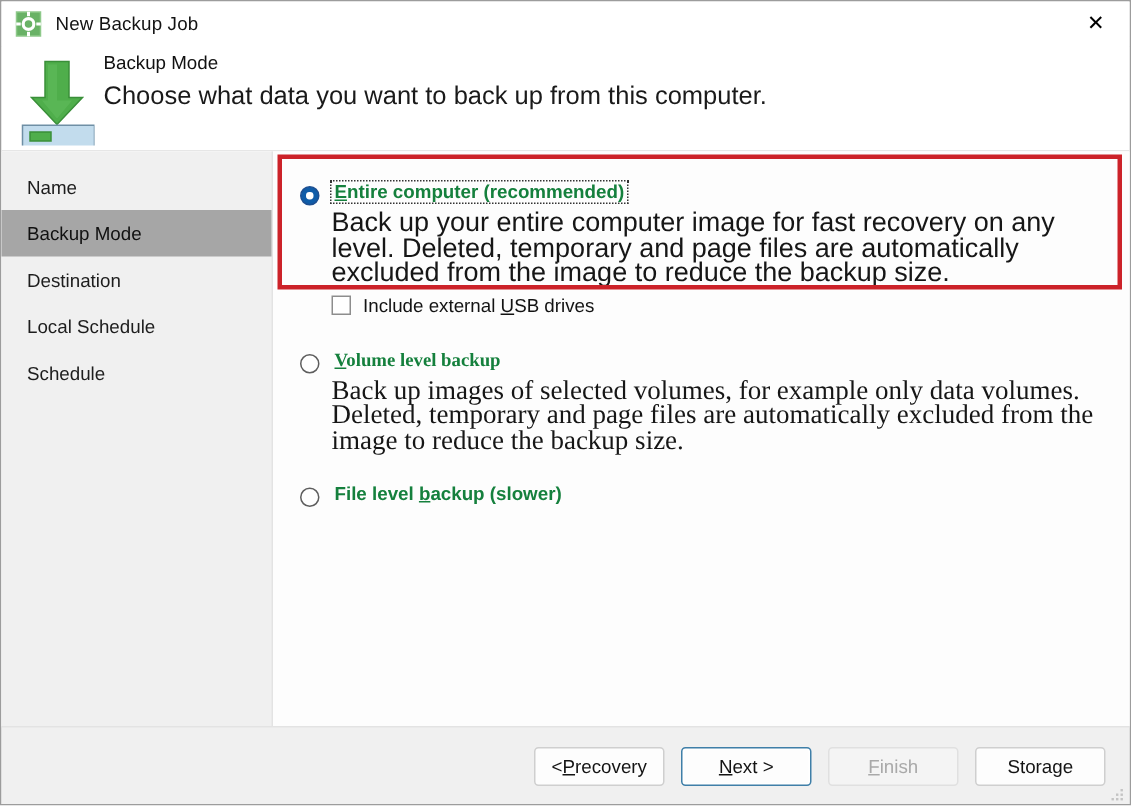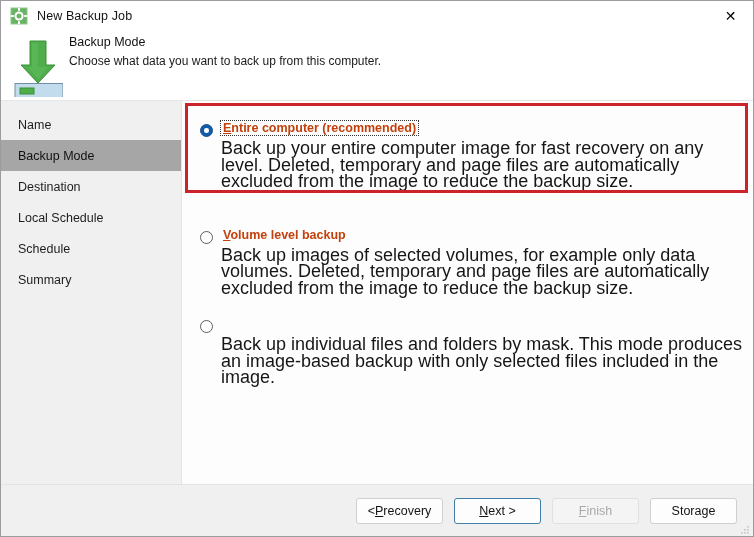--- a/index.html
+++ b/index.html
@@ -80,21 +80,21 @@
   #header-text {
     margin-left: 68px;
     padding-top: 4px;
   }
   #header-title {
     font-size: 12.5px;
     color: #111;
     margin-bottom: 5px;
   }
   #header-sub {
-    font-size: 12px;
+    font-size: 17px;
     color: #1a1a1a;
   }
   #header-sep {
     position: absolute;
     left: 0; right: 0; bottom: 0;
     height: 1px;
     background: #e6e6e6;
   }
 
   
@@ -161,21 +161,21 @@
     content: "";
     position: absolute;
     left: 3.2px; top: 3.2px;
     width: 4.6px; height: 4.6px;
     border-radius: 50%;
     background: #ffffff;
   }
   .opt-label {
     font-size: 12.5px;
     font-weight: bold;
-    color: #c2410c;
+    color: #15803d;
     line-height: 14px;
     padding: 0 2px;
     position: relative;
     top: -1px;
     cursor: default;
   }
   .opt-label.focused {
     outline: 1px dotted #333;
     outline-offset: 0px;
   }
@@ -318,48 +318,49 @@
       </div>
       <div class="side-item">
         <span>Destination</span>
       </div>
       <div class="side-item">
         <span>Local Schedule</span>
       </div>
       <div class="side-item">
         <span>Schedule</span>
       </div>
-      <div class="side-item">
-        <span>Summary</span>
-      </div>
     </div>
 
     <div id="main">
 
       <div class="option-block" style="margin-top:11px;">
         <div class="opt-row">
           <div class="radio checked"></div>
           <div class="opt-label focused"><u>E</u><span>ntire computer (recommended)</span></div>
         </div>
         <div class="opt-desc">Back up your entire computer image for fast recovery on any level. Deleted, temporary and page files are automatically excluded from the image to reduce the backup size.</div>
-      </div>
-
-      <div class="option-block" style="margin-top:39px;">
+        <div class="checkbox-row">
+          <div class="checkbox"></div>
+          <div class="checkbox-label"><span>Include external </span><u>U</u><span>SB drives</span></div>
+        </div>
+      </div>
+
+      <div class="option-block" style="margin-top:23px;font-family:Liberation Serif, serif;">
         <div class="opt-row">
           <div class="radio"></div>
           <div class="opt-label"><u>V</u><span>olume level backup</span></div>
         </div>
         <div class="opt-desc">Back up images of selected volumes, for example only data volumes. Deleted, temporary and page files are automatically excluded from the image to reduce the backup size.</div>
       </div>
 
       <div class="option-block" style="margin-top:22px;">
         <div class="opt-row">
           <div class="radio"></div>
+          <div class="opt-label"><span>File level </span><u>b</u><span>ackup (slower)</span></div>
         </div>
-        <div class="opt-desc">Back up individual files and folders by mask. This mode produces an image-based backup with only selected files included in the image.</div>
       </div>
 
     </div>
   </div>
 
   <div id="footer">
     <div class="btn">
         <span>&lt; </span>
         <u>P</u>
         <span>recovery</span>

